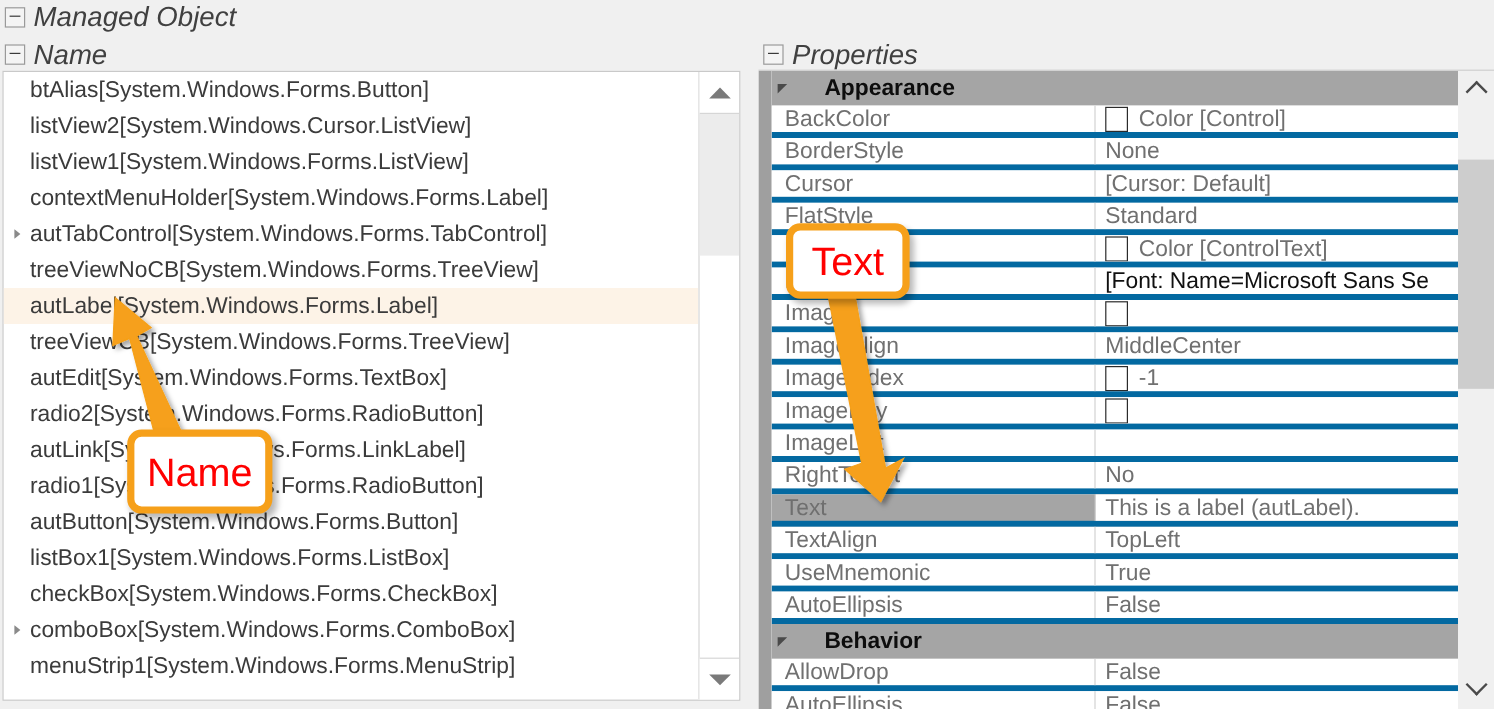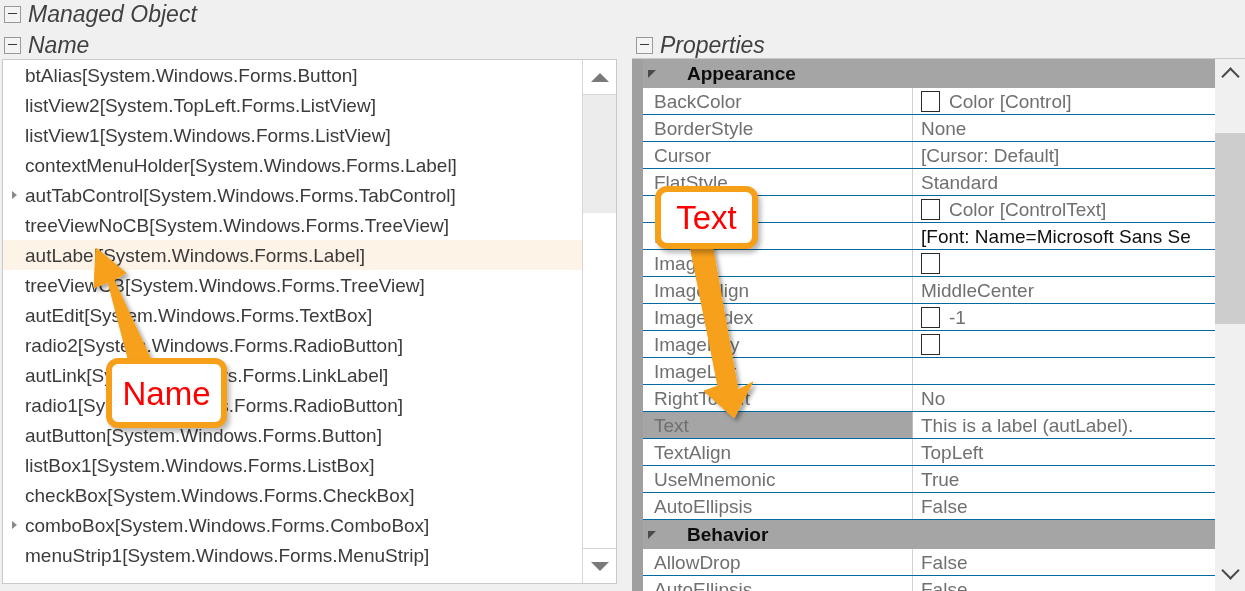--- a/index.html
+++ b/index.html
@@ -190,21 +190,21 @@
     top: 0;
     right: 30px;
     bottom: 0;
     overflow: hidden;
   }
   .prop-row {
     height: 27px;
     display: flex;
     align-items: center;
     box-sizing: border-box;
-    border-bottom: 1px solid #0369a1;
+    border-bottom: 5px solid #0369a1;
     background: #ffffff;
     white-space: nowrap;
   }
   .prop-row .pname {
     width: 270px;
     flex: 0 0 auto;
     box-sizing: border-box;
     padding-left: 11px;
     font-size: 19px;
     color: #707070;
@@ -361,21 +361,21 @@
   </div>
 
   <div id="tree-panel">
     <div id="tree-list">
         <div class="tree-row">
           <div class="tree-expander"></div>
           <div class="tree-label">btAlias[System.Windows.Forms.Button]</div>
         </div>
         <div class="tree-row">
           <div class="tree-expander"></div>
-          <div class="tree-label">listView2[System.TopLeft.Forms.ListView]</div>
+          <div class="tree-label">listView2[System.Windows.Cursor.ListView]</div>
         </div>
         <div class="tree-row">
           <div class="tree-expander"></div>
           <div class="tree-label">listView1[System.Windows.Forms.ListView]</div>
         </div>
         <div class="tree-row">
           <div class="tree-expander"></div>
           <div class="tree-label">contextMenuHolder[System.Windows.Forms.Label]</div>
         </div>
         <div class="tree-row">

